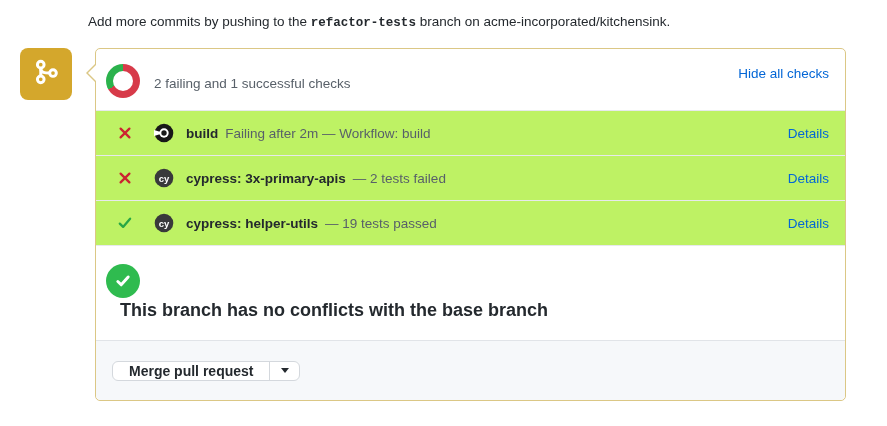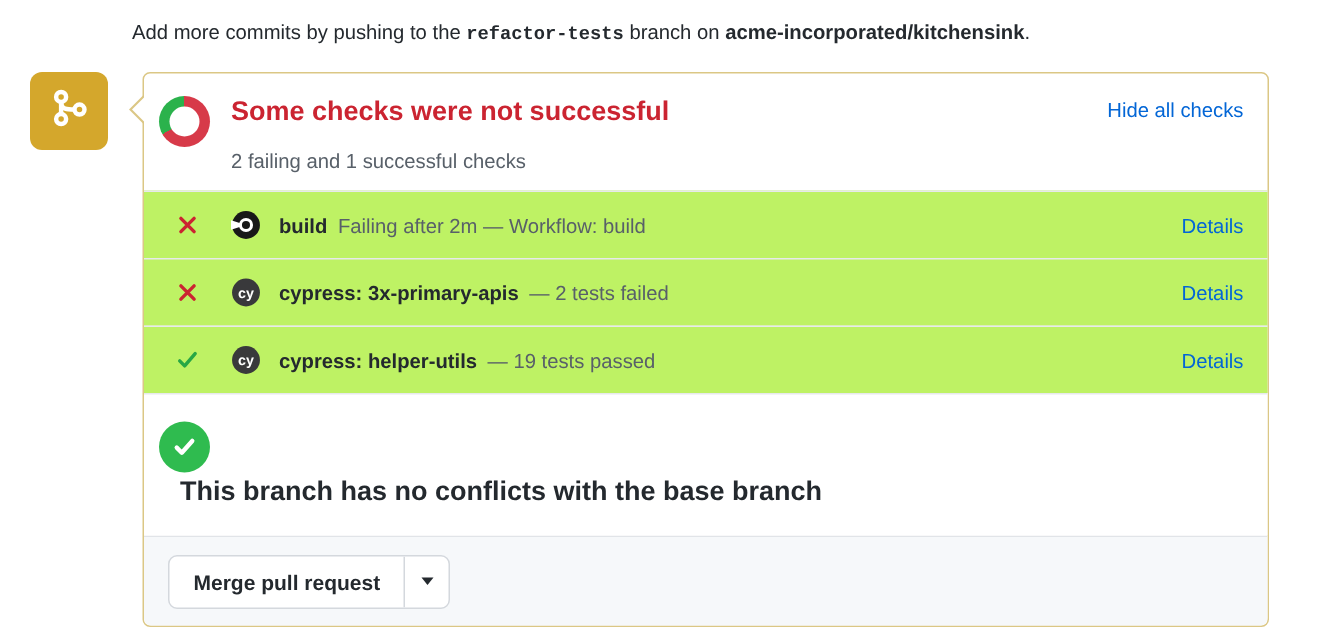--- a/index.html
+++ b/index.html
@@ -21,21 +21,21 @@
     margin:12px 41px 0 88px;
     font-size:13.5px;
     color:#24292e;
     line-height:19px;
   }
   .push-notice code{
     font-family:Liberation Mono, monospace;
     font-weight:700;
     font-size:12.5px;
   }
-  .push-notice .repo{font-weight:700;margin-top:48px;}
+  .push-notice .repo{font-weight:400;margin-top:48px;}
 
   .timeline-row{
     display:flex;
     align-items:flex-start;
     margin:15px 41px 0 20px;
   }
   .badge{
     width:52px;height:52px;
     border-radius:8px;
     background:var(--accent-gold,#d4a72c);
@@ -125,21 +125,21 @@
 
   .merge-bar{
     display:flex;align-items:center;
     height:60px;padding:0 16px;
     background:#f6f8fa;
     border-top:1px solid #e1e4e8;
     border-radius:0 0 5px 5px;
   }
   .btn-group{
     display:flex;align-items:stretch;
-    height:36px;
+    height:20px;
     background:#ffffff;
     border:1px solid #d4d8dd;
     border-radius:6px;
     overflow:hidden;
     flex:none;
   }
   .btn-main{
     padding:0 16px;
     display:flex;align-items:center;
     font-size:14px;font-weight:700;color:#24292e;
@@ -178,21 +178,20 @@
         <path d="M5 5.8 C5 8.6 7.4 8.6 10.1 8.6"></path>
       </svg>
     </span>
   </div>
 
   <div class="merge-box">
 
     <div class="checks-header">
       <div class="donut"></div>
       <div class="checks-header-text">
-        <div class="checks-title">Some checks were not successful</div>
         <div class="checks-summary">2 failing and 1 successful checks</div>
       </div>
       <a class="hide-link">Hide all checks</a>
     </div>
 
     <div class="check-row">
       <span class="status-ico">
         <svg width="16" height="16" viewBox="0 0 16 16">
             <path d="M3.6 3.6l8.8 8.8M12.4 3.6l-8.8 8.8" stroke="#cb2431" stroke-width="2.3" stroke-linecap="round"></path>
           </svg>

